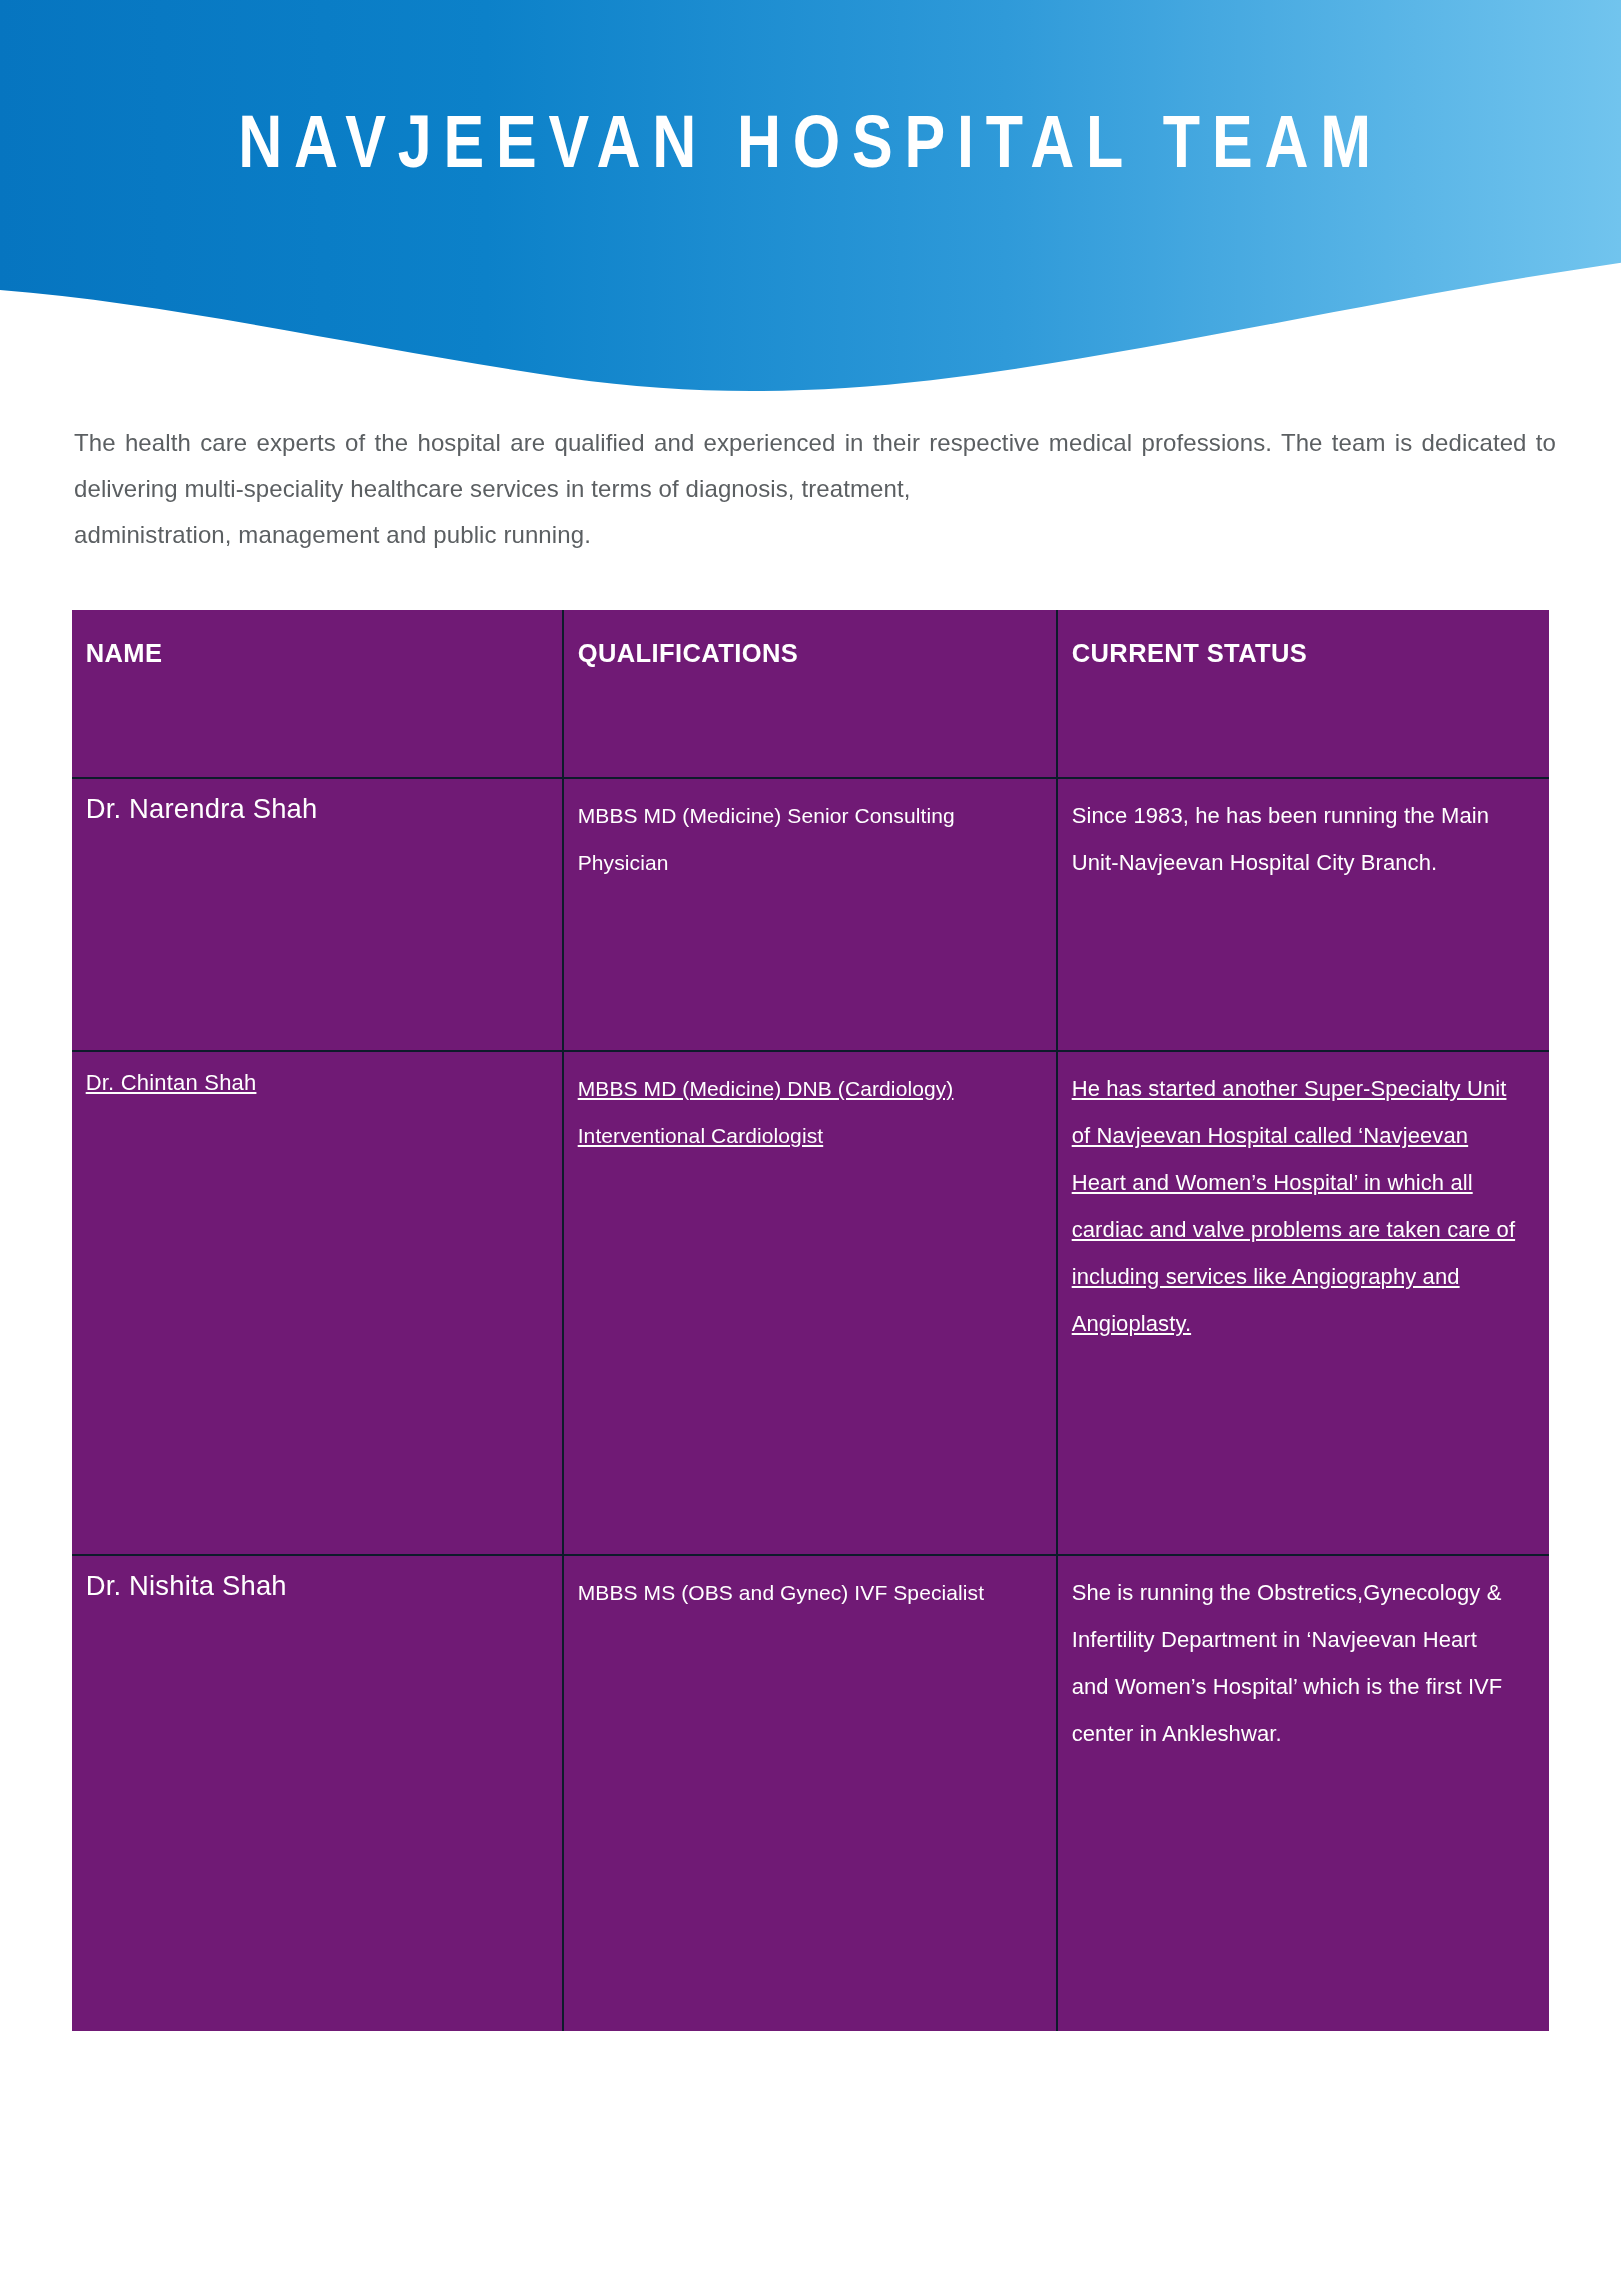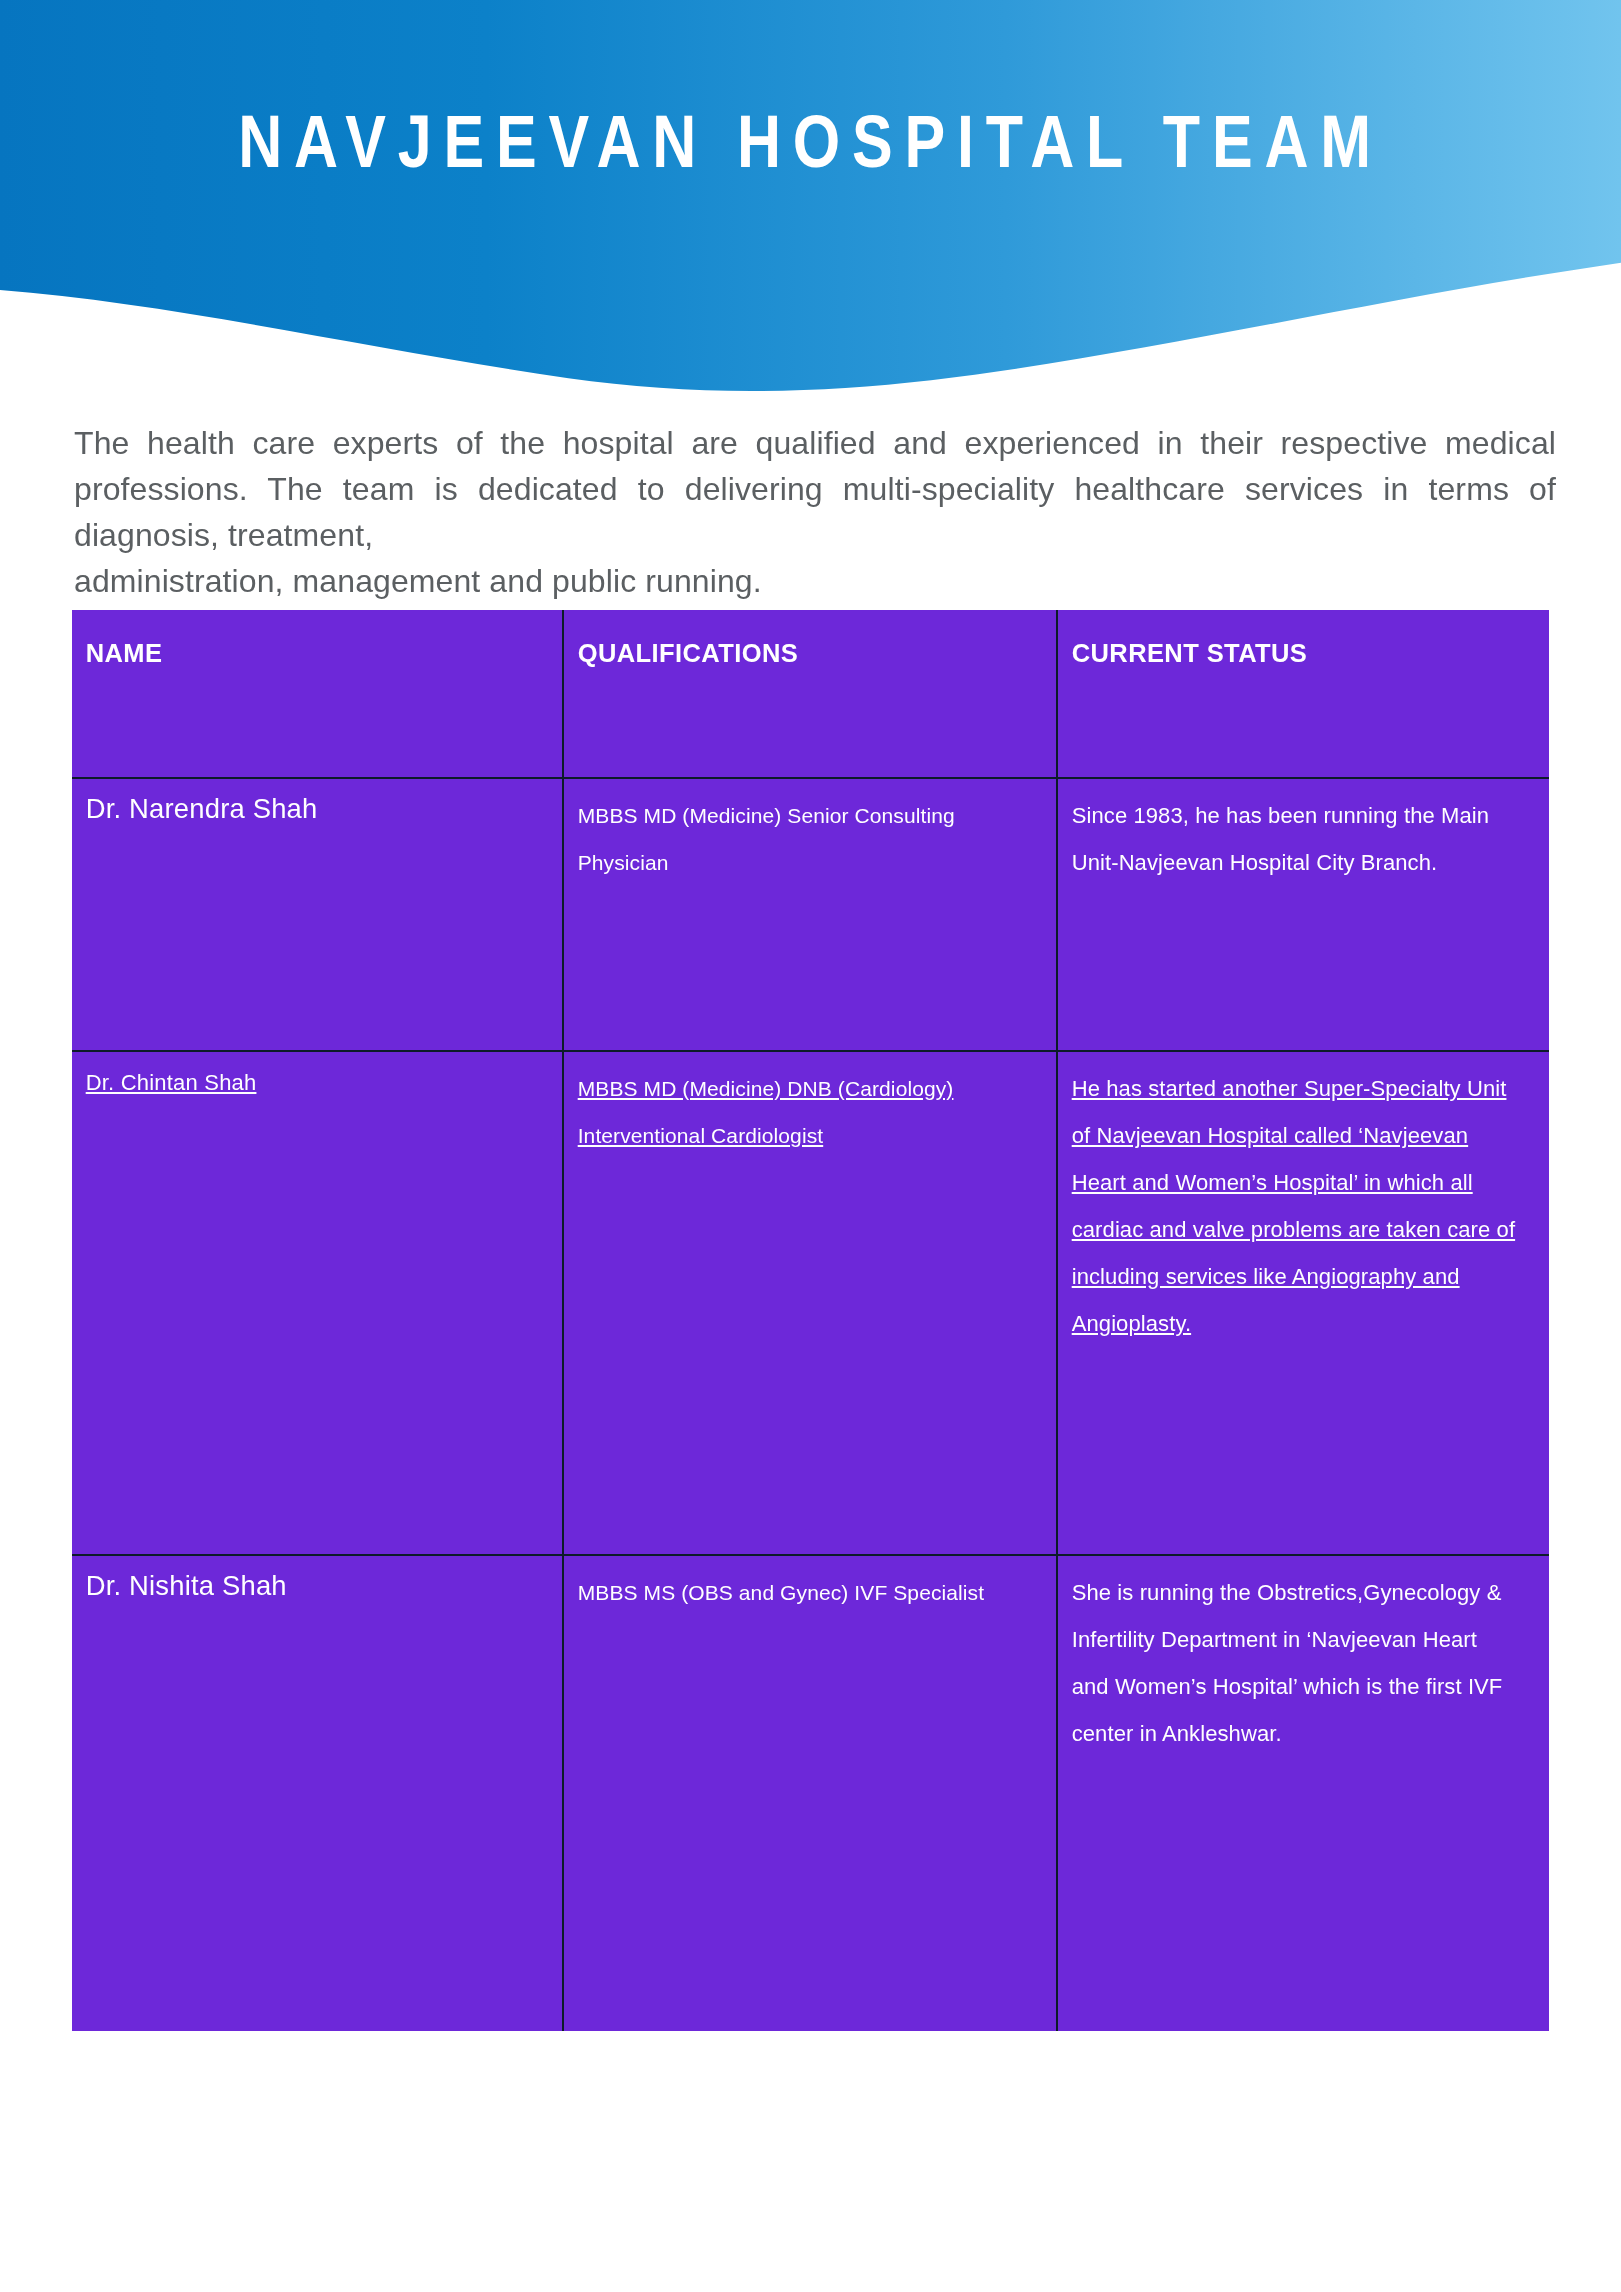--- a/index.html
+++ b/index.html
@@ -48,21 +48,21 @@
     transform-origin: 50% 50%;
   }
 
   
   #intro-paragraph {
     position: absolute;
     left: 74px;
     top: 420px;
     width: 1482px;
     color: #5b5f62;
-    font-size: 32px;
+    font-size: 24px;
     line-height: 46px;
     text-align: justify;
     text-justify: inter-word;
     letter-spacing: 0.1px;
   }
   #intro-paragraph .line-last { display: block; }
 
   
   #team-table {
     position: absolute;
@@ -72,21 +72,21 @@
     border-collapse: collapse;
     table-layout: fixed;
     background: #0686cc;
   }
   #team-table col.c-name   { width: 491px; }
   #team-table col.c-qual   { width: 494px; }
   #team-table col.c-status { width: 492px; }
 
   #team-table th,
   #team-table td {
-    background: #6d28d9;
+    background: #701a75;
     color: #ffffff;
     vertical-align: top;
     padding: 0;
     border: 0;
     border-right: 2.9px solid #0d1b2a;
     box-sizing: border-box;
   }
   #team-table th:last-child,
   #team-table td:last-child { border-right: 0; }
 

